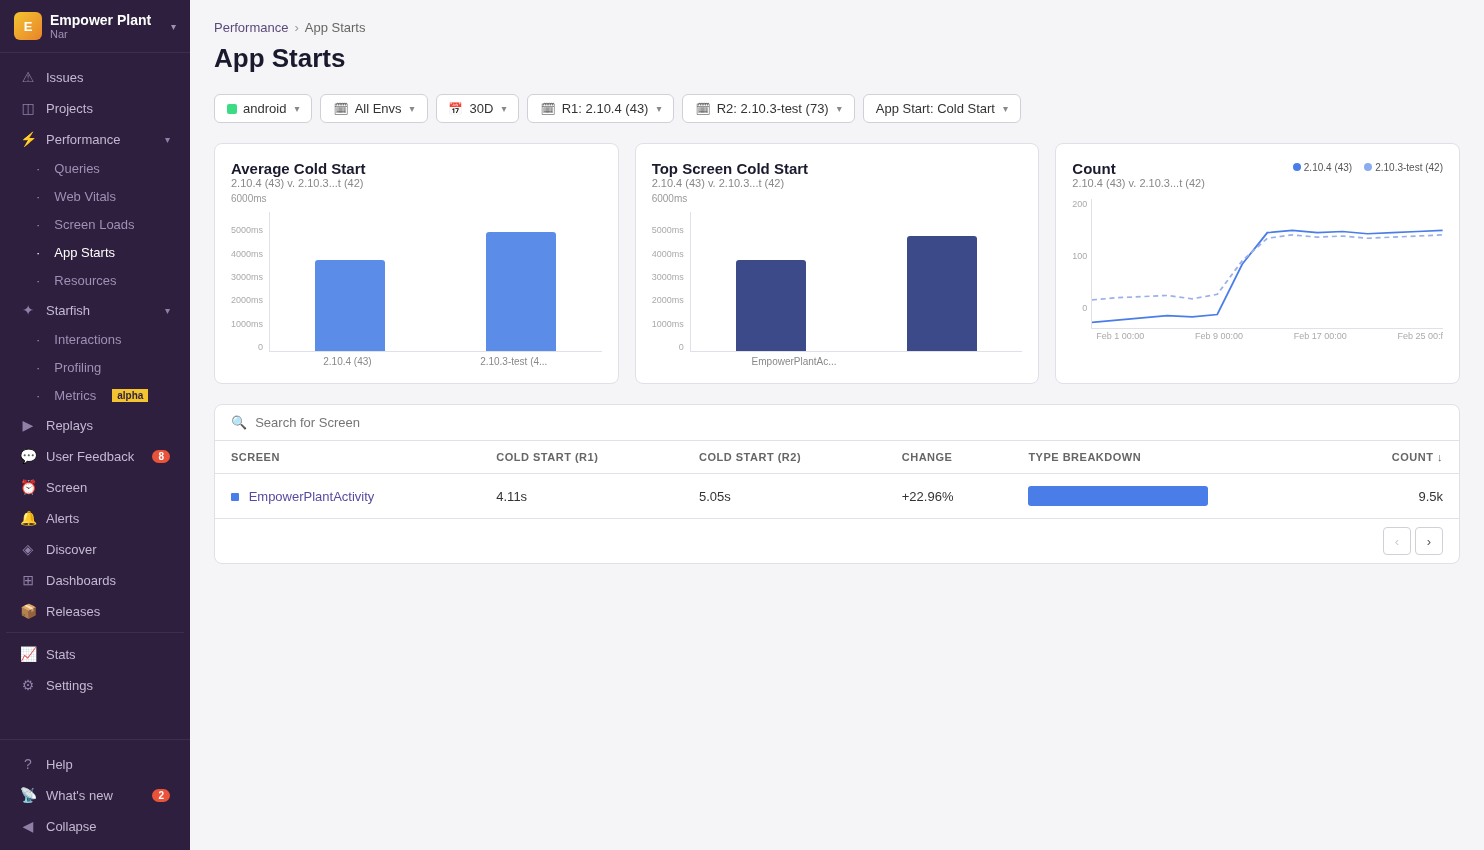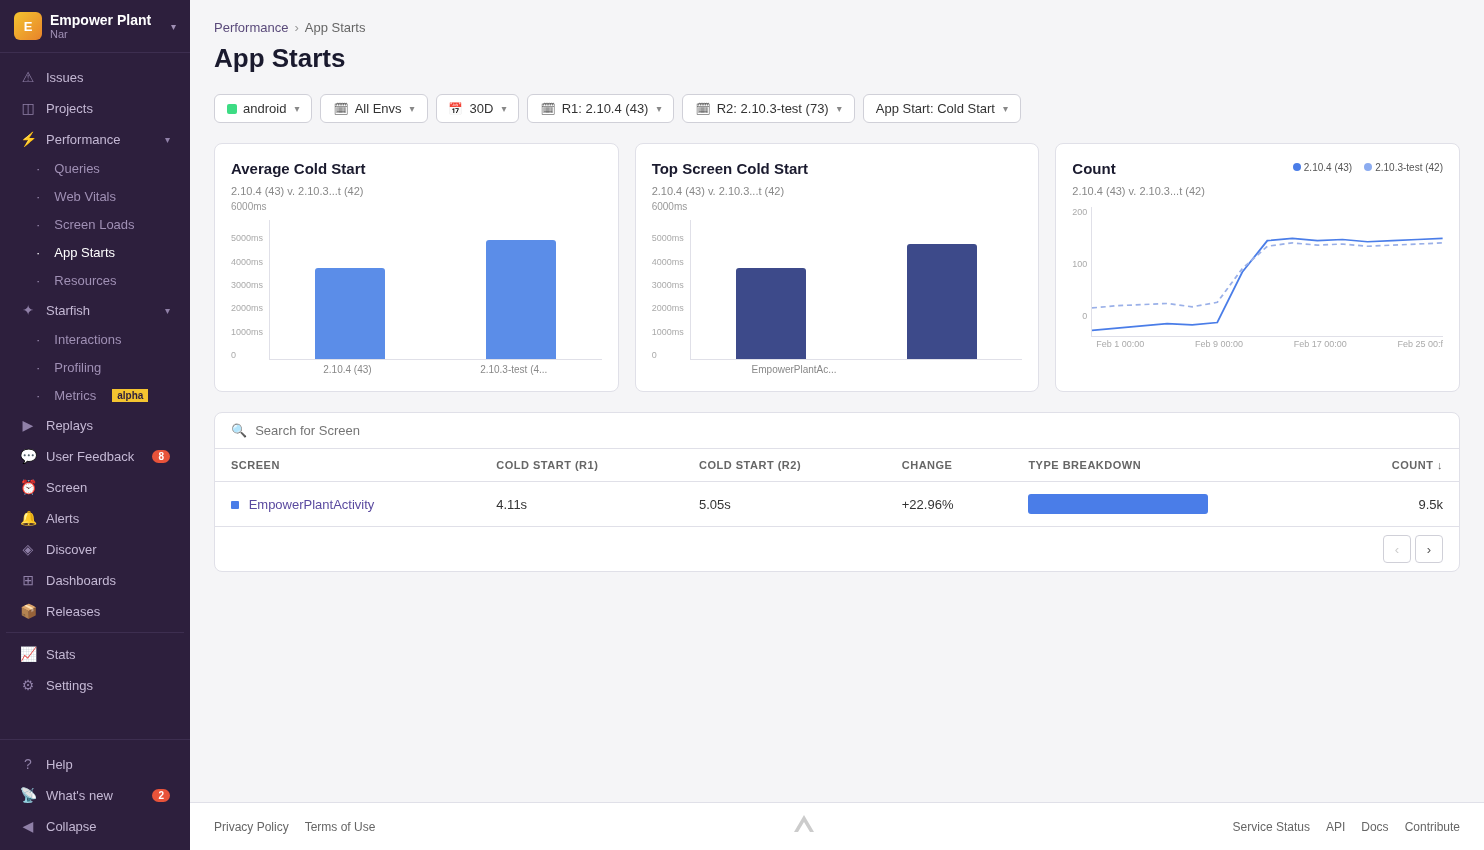--- a/index.html
+++ b/index.html
@@ -130,21 +130,21 @@
       grid-template-columns: 1fr 1fr 1fr;
       gap: 16px;
       margin-bottom: 20px;
     }
     .chart-card {
       background: white;
       border: 1px solid #e0e0e8;
       border-radius: 8px;
       padding: 16px;
     }
-    .chart-title { font-size: 15px; font-weight: 600; color: #1a1a2e; margin-bottom: 8px; }
+    .chart-title { font-size: 15px; font-weight: 600; color: #1a1a2e; margin-bottom: 0; }
     .chart-subtitle { font-size: 11px; color: #888; margin-bottom: 4px; }
     .chart-y-label { font-size: 10px; color: #999; margin-bottom: 8px; }
 
     .bar-chart {
       display: flex;
       align-items: flex-end;
       gap: 30px;
       height: 140px;
       padding: 0 10px;
       border-bottom: 1px solid #e0e0e8;
@@ -155,20 +155,21 @@
     .bar { width: 70px; border-radius: 3px 3px 0 0; }
 
     .y-axis-labels {
       display: flex;
       flex-direction: column;
       justify-content: space-between;
       height: 140px;
       font-size: 9px;
       color: #aaa;
       margin-right: 6px;
+      text-align: right;
     }
 
     .chart-with-axis { display: flex; align-items: flex-start; }
 
     
     .table-section {
       background: white;
       border: 1px solid #e0e0e8;
       border-radius: 8px;
       overflow: hidden;
@@ -537,30 +538,13 @@
           </tr>
         </tbody>
       </table>
       <div class="table-pagination">
         <button class="page-btn disabled">‹</button>
         <button class="page-btn">›</button>
       </div>
     </div>
   </div>
 
-  <footer class="main-footer">
-    <div class="footer-left">
-      <a href="#" class="footer-link">Privacy Policy</a>
-      <a href="#" class="footer-link">Terms of Use</a>
-    </div>
-    <div class="footer-center">
-      <svg width="24" height="24" viewBox="0 0 24 24" fill="#ccc">
-        <path d="M12 2L2 19h4l6-10 6 10h4L12 2z"></path>
-      </svg>
-    </div>
-    <div class="footer-right">
-      <a href="#" class="footer-link">Service Status</a>
-      <a href="#" class="footer-link">API</a>
-      <a href="#" class="footer-link">Docs</a>
-      <a href="#" class="footer-link">Contribute</a>
-    </div>
-  </footer>
 </div>
 
 </body></html>

